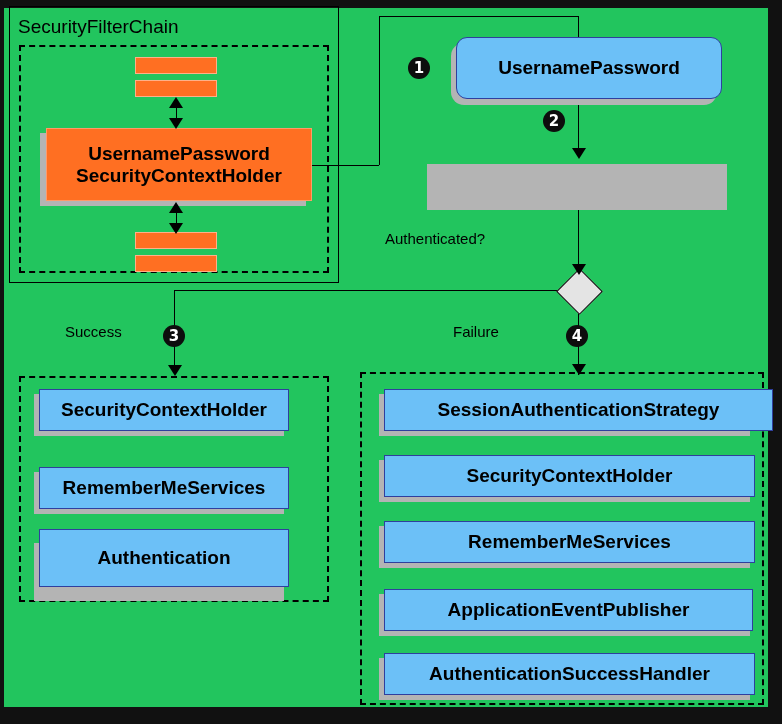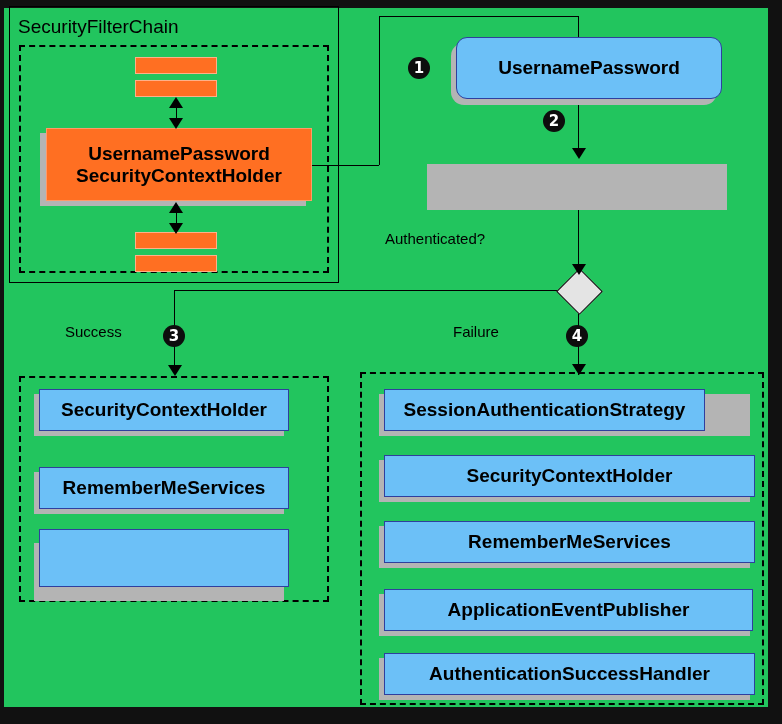--- a/index.html
+++ b/index.html
@@ -196,31 +196,32 @@
     <span>SecurityContextHolder</span>
   </div>
 
   <div class="shadow" style="left:30px; top:464px; width:250px; height:42px;"></div>
   <div class="node blue" style="left:35px; top:459px; width:250px; height:42px; flex-direction:column;">
     <span>RememberMeServices</span>
   </div>
 
   <div class="shadow" style="left:30px; top:535px; width:250px; height:58px;"></div>
   <div class="node blue" style="left:35px; top:521px; width:250px; height:58px; flex-direction:column;">
+    <span>Authentication</span>
   </div>
 
   <div class="line-v" style="left:574px; top:297px; height:70px;"></div>
   <div class="arrow-down" style="left:568px; top:356px;"></div>
   <div class="label" style="left:449px; top:315px;">Failure</div>
   <div class="badge" style="left:562px; top:317px;">4</div>
 
   <div class="abs group-dashed" style="left:356px; top:364px; width:404px; height:333px;"></div>
 
   <div class="shadow" style="left:375px; top:386px; width:371px; height:42px;"></div>
-  <div class="node blue" style="left:380px; top:381px; width:321px; height:42px;align-items:center;">
+  <div class="node blue" style="left:380px; top:381px; width:389px; height:42px;align-items:center;">
     <span>SessionAuthenticationStrategy</span>
   </div>
 
   <div class="shadow" style="left:375px; top:452px; width:371px; height:42px;"></div>
   <div class="node blue" style="left:380px; top:447px; width:371px; height:42px;">
     <span>SecurityContextHolder</span>
   </div>
 
   <div class="shadow" style="left:375px; top:518px; width:371px; height:42px;"></div>
   <div class="node blue" style="left:380px; top:513px; width:371px; height:42px;">

